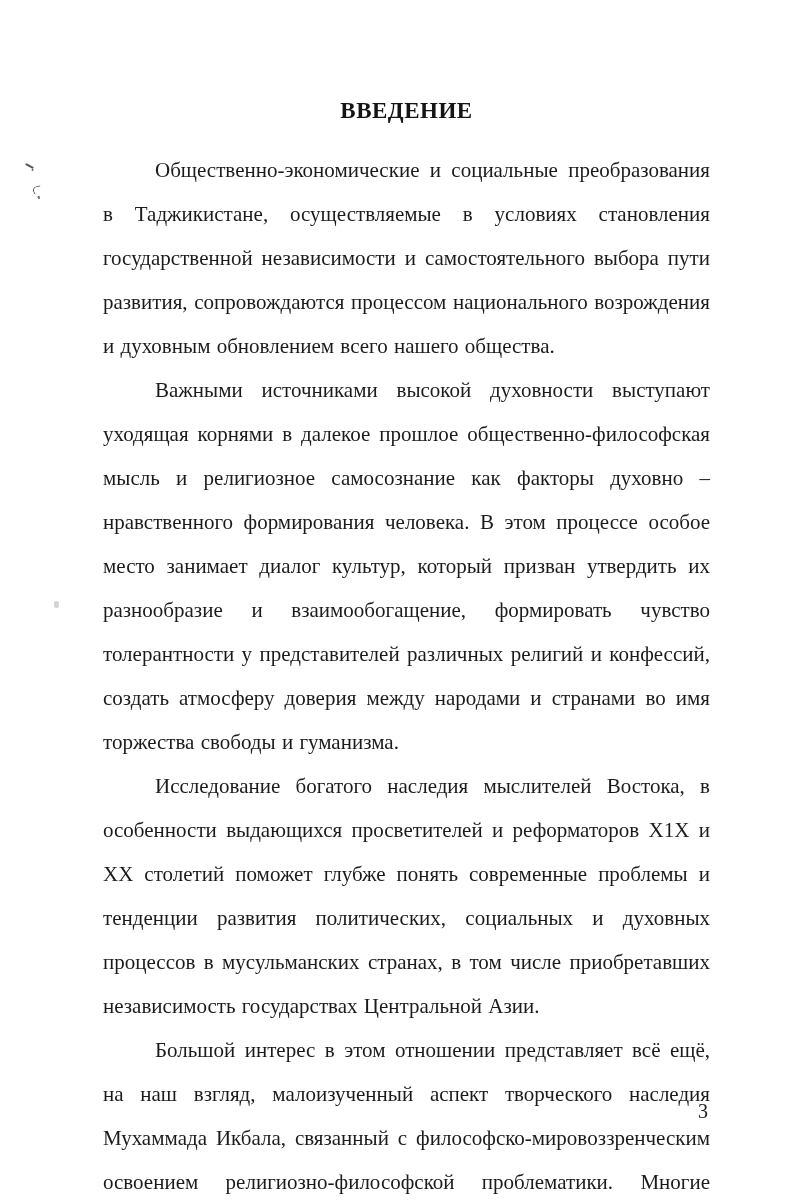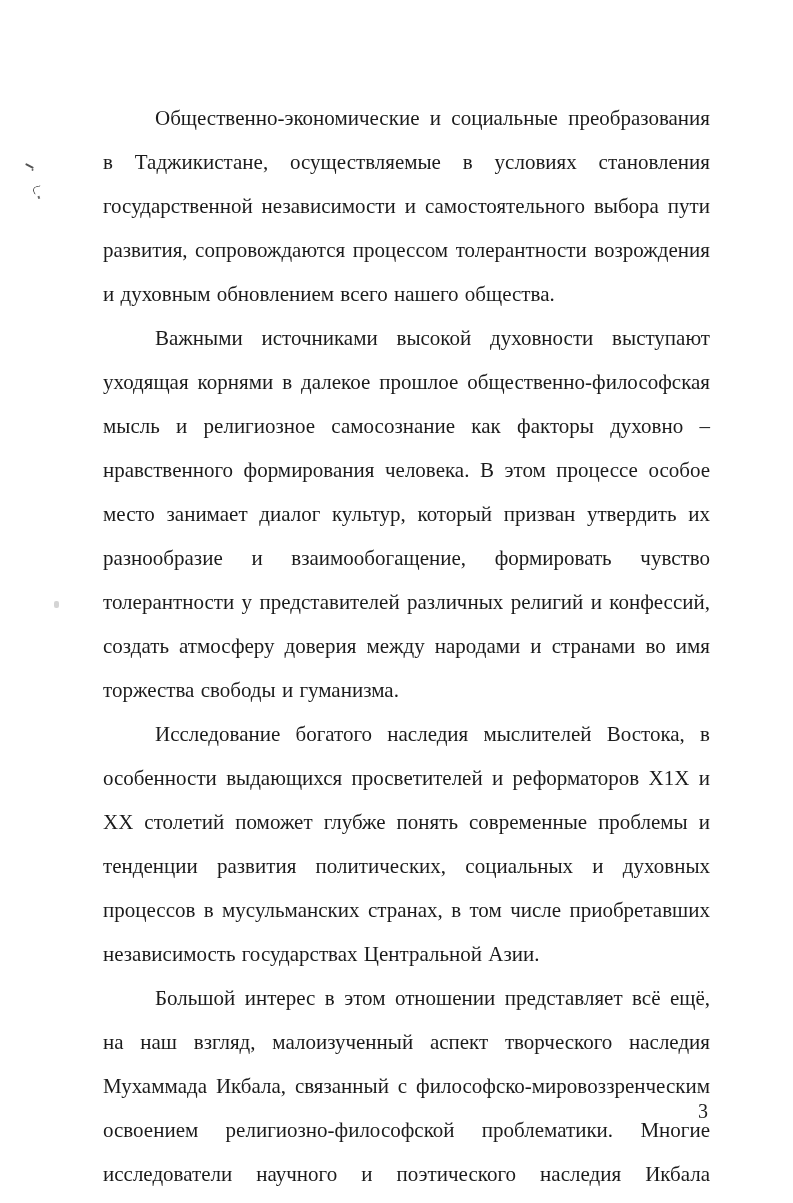--- a/index.html
+++ b/index.html
@@ -103,23 +103,24 @@
 </head>
 <body>
 
 <div class="page">
 
   <span class="mark mark1"></span>
   <span class="mark mark2"></span>
   <span class="mark mark3"></span>
 
   <div class="content">
+    <h1 class="title">ВВЕДЕНИЕ</h1>
 
     <div class="body-text">
-      <p>Общественно-экономические и социальные преобразования в Таджикистане, осуществляемые в условиях становления государственной независимости и самостоятельного выбора пути развития, сопровождаются процессом толерантности возрождения и духовным обновлением всего нашего общества.</p>
+      <p>Общественно-экономические и социальные преобразования в Таджикистане, осуществляемые в условиях становления государственной независимости и самостоятельного выбора пути развития, сопровождаются процессом национального возрождения и духовным обновлением всего нашего общества.</p>
       <p>Важными источниками высокой духовности выступают уходящая корнями в далекое прошлое общественно-философская мысль и религиозное самосознание как факторы духовно – нравственного формирования человека. В этом процессе особое место занимает диалог культур, который призван утвердить их разнообразие и взаимообогащение, формировать чувство толерантности у представителей различных религий и конфессий, создать атмосферу доверия между народами и странами во имя торжества свободы и гуманизма.</p>
       <p>Исследование богатого наследия мыслителей Востока, в особенности выдающихся просветителей и реформаторов Х1Х и ХХ столетий поможет глубже понять современные проблемы и тенденции развития политических, социальных и духовных процессов в мусульманских странах, в том числе приобретавших независимость государствах Центральной Азии.</p>
       <p>Большой интерес в этом отношении представляет всё ещё, на наш взгляд, малоизученный аспект творческого наследия Мухаммада Икбала, связанный с философско-мировоззренческим освоением религиозно-философской проблематики. Многие исследователи научного и поэтического наследия Икбала отмечали и отмечают его огромную значимость для дальнейшего более эффективного приобщения, как к общечеловеческим, так и к традиционным восточным духовным ценностям, в частности, народов мусульманского вероисповедания. Между тем, именно эти стороны его мировоззрения оказались наименее изученными историко-философской наукой.</p>
     </div>
   </div>
 
   <div class="pagenum">3</div>
 
 </div>
 

